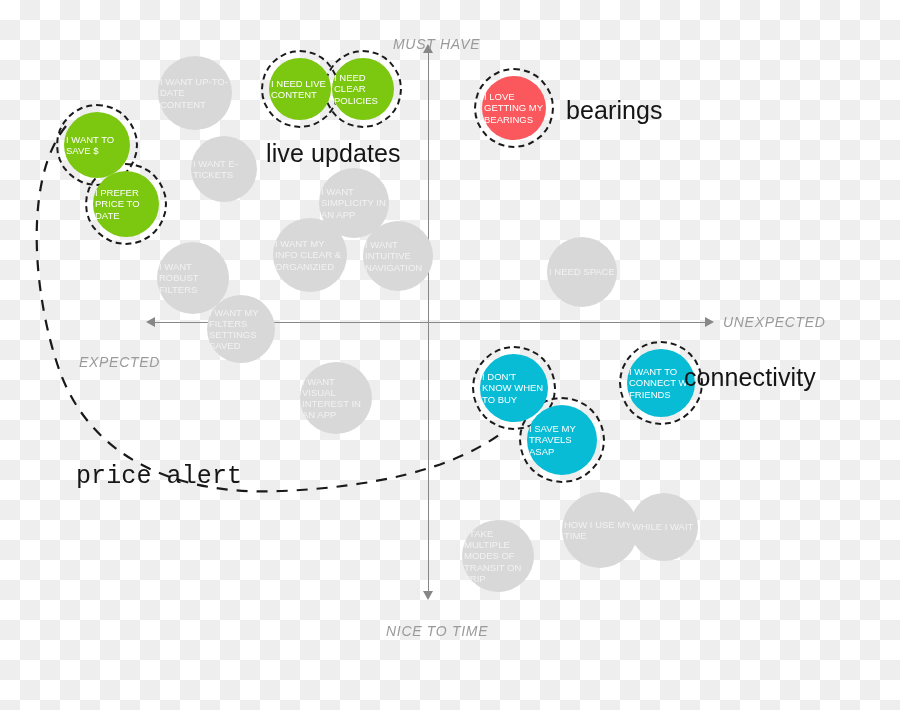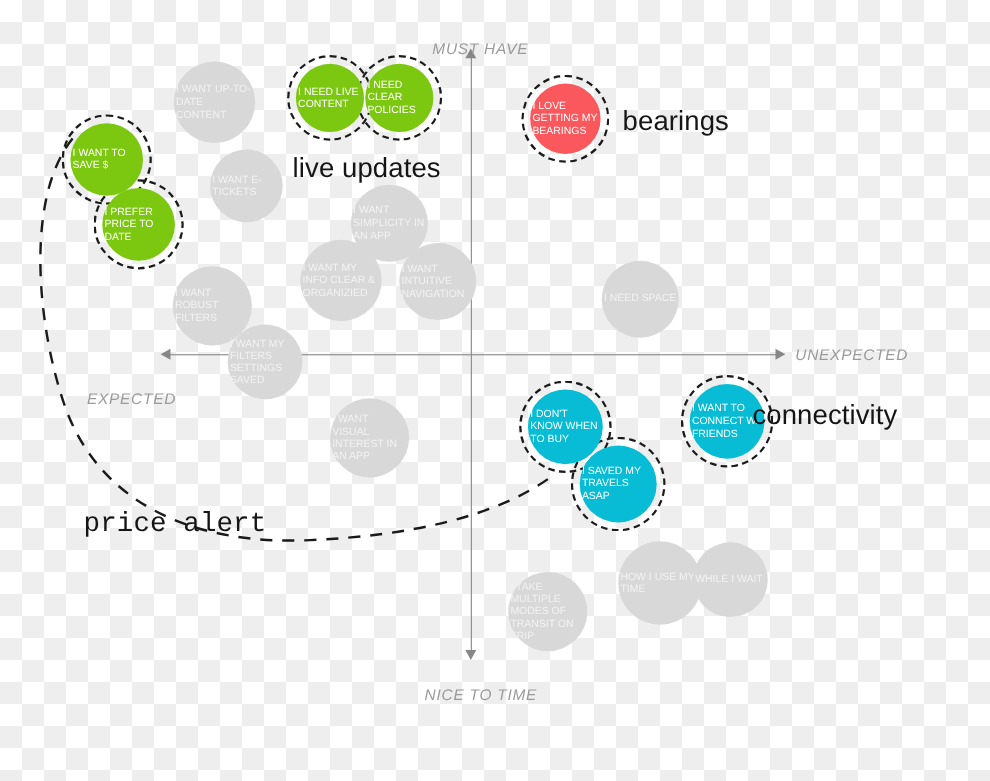--- a/index.html
+++ b/index.html
@@ -194,21 +194,21 @@
       <div class="bubble b-green" style="left: 332px; top: 58px; width: 62px; height: 62px; font-size: 9.5px;">
         <span>I NEED CLEAR POLICIES</span>
       </div>
       <div class="bubble b-red" style="left: 482px; top: 76px; width: 64px; height: 64px; font-size: 9.5px;">
         <span>I LOVE GETTING MY BEARINGS</span>
       </div>
       <div class="bubble b-cyan" style="left: 480px; top: 354px; width: 68px; height: 68px; font-size: 9.5px;">
         <span>I DON'T KNOW WHEN TO BUY</span>
       </div>
       <div class="bubble b-cyan" style="left: 527px; top: 405px; width: 70px; height: 70px; font-size: 9.5px;">
-        <span>I SAVED MY TRAVELS ASAP</span>
+        <span>I SAVE MY TRAVELS ASAP</span>
       </div>
       <div class="bubble b-cyan" style="left: 627px; top: 349px; width: 68px; height: 68px; font-size: 9.5px;">
         <span>I WANT TO CONNECT W. FRIENDS</span>
       </div>
     </div>
 
   <div id="caption-layer">
       <div class="caption" style="left: 266px; top: 139px;">live updates</div>
       <div class="caption" style="left: 566px; top: 96px;">bearings</div>
       <div class="caption" style="left: 684px; top: 363px;">connectivity</div>

